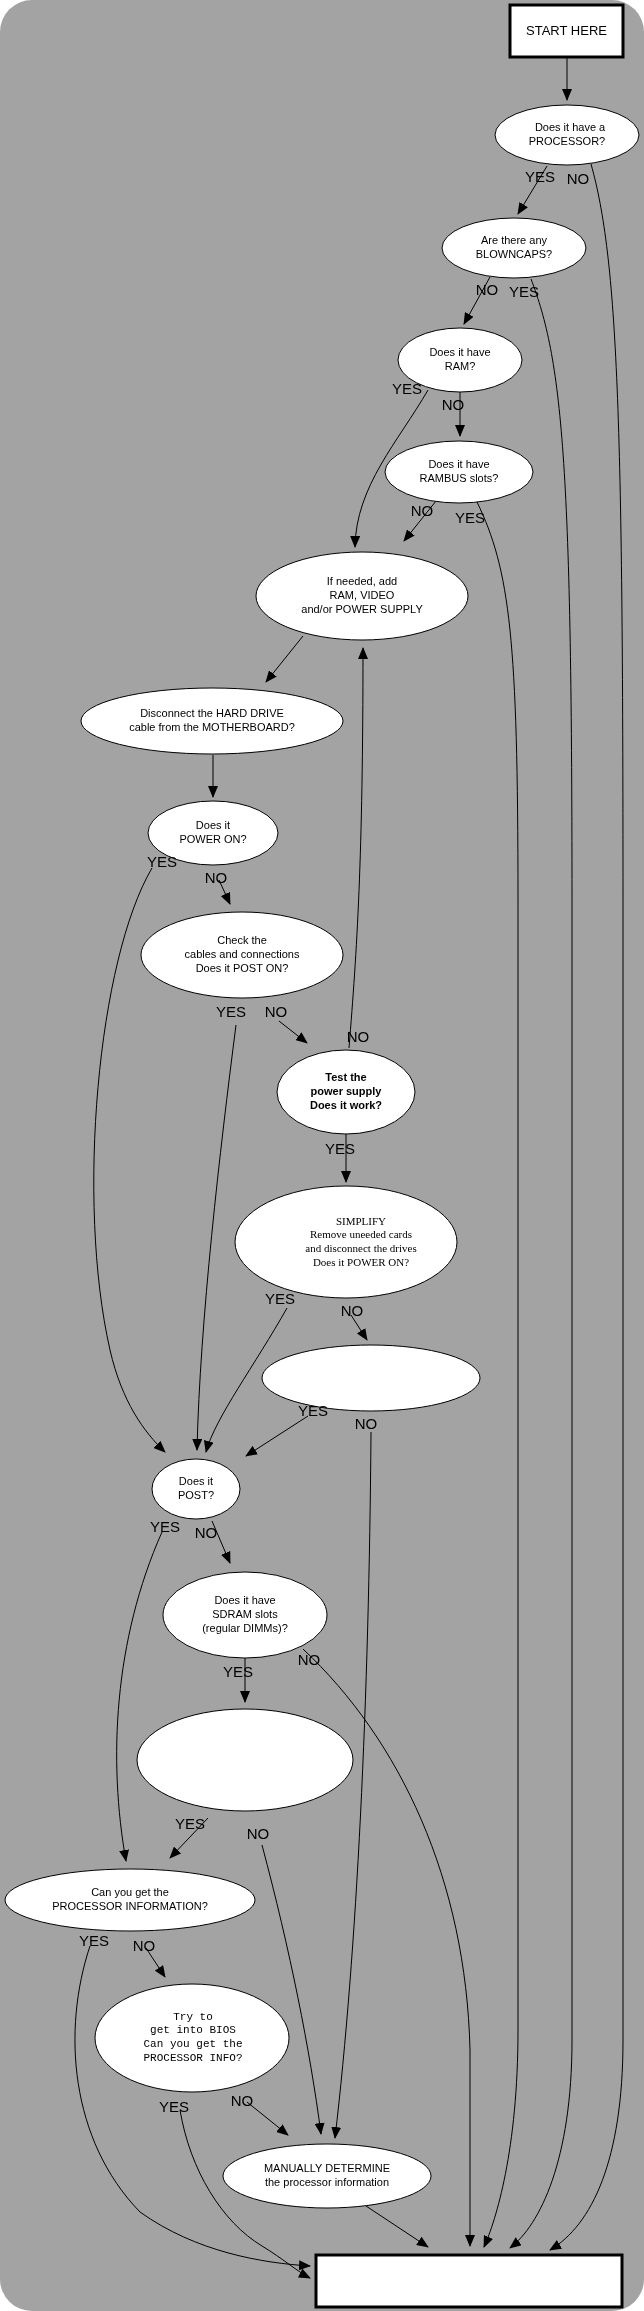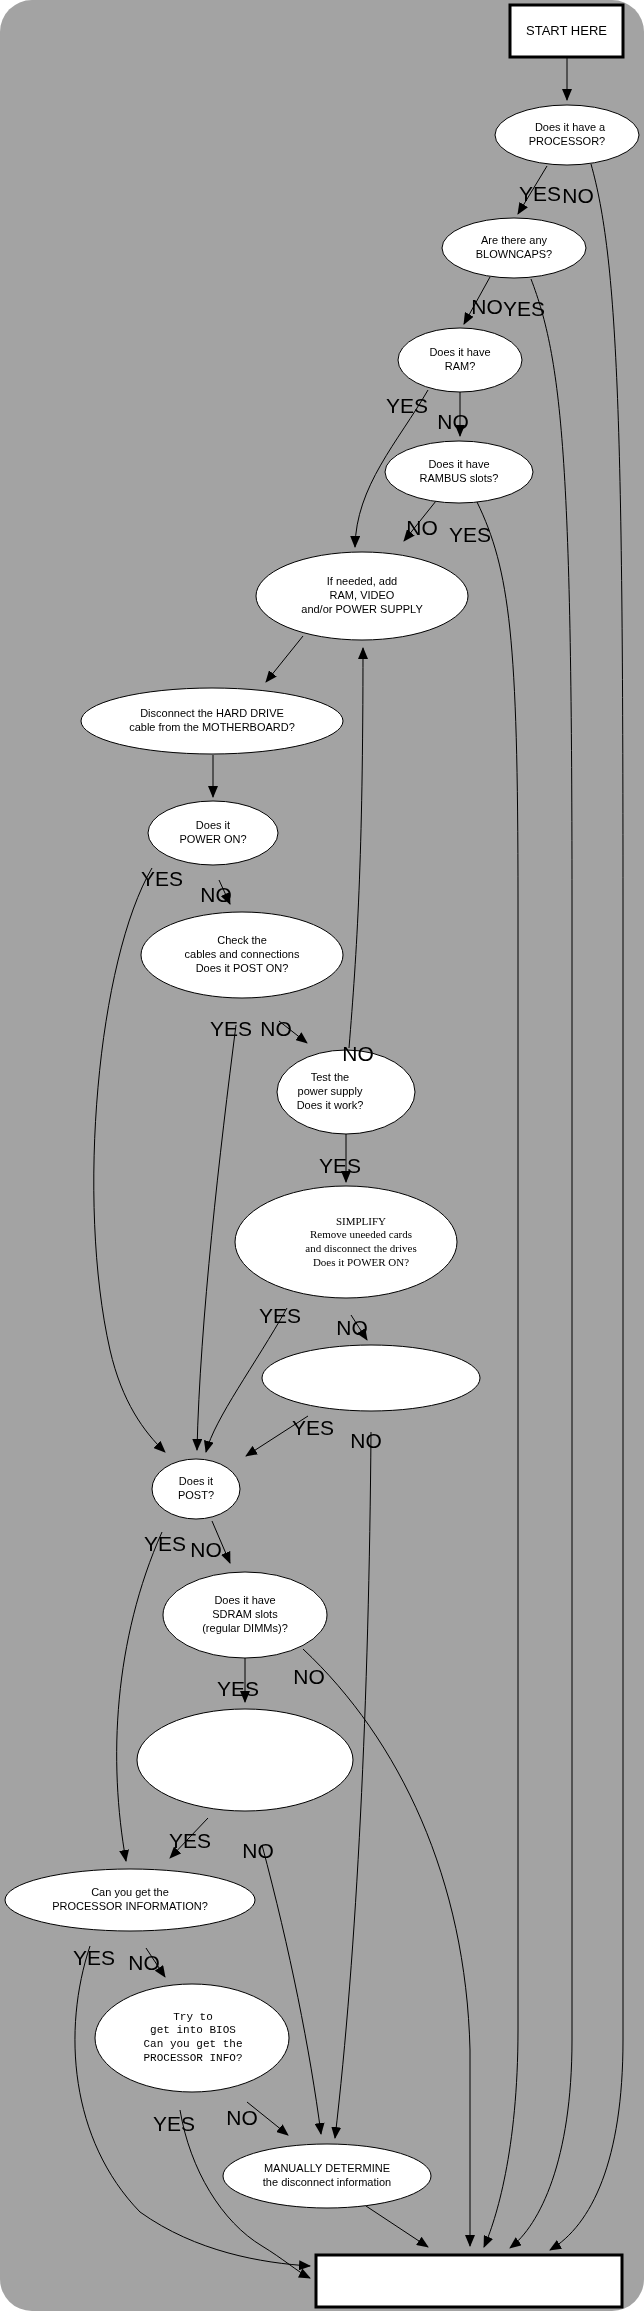--- a/index.html
+++ b/index.html
@@ -32,25 +32,24 @@
     justify-content:center;
     text-align:center;
     white-space:pre-line;
     font-size:13px;
     line-height:1.3;
     color:#000;
   }
   .edge-label{
     position:absolute;
     transform:translate(-50%,-50%);
-    font-size:21px;
+    font-size:15px;
     line-height:1;
     color:#000;
     white-space:nowrap;
-    margin-top:17px;
   }
 </style>
 </head>
 <body>
 
 <div class="canvas">
 
   <svg width="644" height="2311" viewBox="0 0 644 2311">
     <defs>
       <marker id="arrow" markerWidth="13" markerHeight="10" refX="11" refY="5" orient="auto" markerUnits="userSpaceOnUse">
@@ -128,40 +127,40 @@
   <div class="node-label" style="left:256px;top:552px;width:212px;height:88px;">If needed, add
 RAM, VIDEO
 and/or POWER SUPPLY</div>
   <div class="node-label" style="left:81px;top:688px;width:262px;height:66px;">Disconnect the HARD DRIVE
 cable from the MOTHERBOARD?</div>
   <div class="node-label" style="left:148px;top:801px;width:130px;height:64px;">Does it
 POWER ON?</div>
   <div class="node-label" style="left:141px;top:912px;width:202px;height:86px;">Check the
 cables and connections
 Does it POST ON?</div>
-  <div class="node-label" style="left:261px;top:1050px;width:138px;height:84px;">Test the
+  <div class="node-label" style="left:277px;top:1050px;width:138px;height:84px;font-weight:bold;">Test the
 power supply
 Does it work?</div>
   <div class="node-label" style="left:250px;top:1186px;width:222px;height:112px;font-family:Liberation Serif, serif;">SIMPLIFY
 Remove uneeded cards
 and disconnect the drives
 Does it POWER ON?</div>
   <div class="node-label" style="left:152px;top:1459px;width:88px;height:60px;">Does it
 POST?</div>
   <div class="node-label" style="left:163px;top:1572px;width:164px;height:86px;">Does it have
 SDRAM slots
 (regular DIMMs)?</div>
   <div class="node-label" style="left:5px;top:1869px;width:250px;height:62px;">Can you get the
 PROCESSOR INFORMATION?</div>
   <div class="node-label" style="left:96px;top:1984px;width:194px;height:108px;font-family:Liberation Mono, monospace;">Try to
 get into BIOS
 Can you get the
 PROCESSOR INFO?</div>
   <div class="node-label" style="left:223px;top:2144px;width:208px;height:64px;">MANUALLY DETERMINE
-the disconnect information</div>
+the processor information</div>
 
   <div class="edge-label" style="left:540px;top:176px;">YES</div>
   <div class="edge-label" style="left:578px;top:178px;">NO</div>
   <div class="edge-label" style="left:487px;top:289px;">NO</div>
   <div class="edge-label" style="left:524px;top:291px;">YES</div>
   <div class="edge-label" style="left:407px;top:388px;">YES</div>
   <div class="edge-label" style="left:453px;top:404px;">NO</div>
   <div class="edge-label" style="left:422px;top:510px;">NO</div>
   <div class="edge-label" style="left:470px;top:517px;">YES</div>
   <div class="edge-label" style="left:162px;top:861px;">YES</div>

